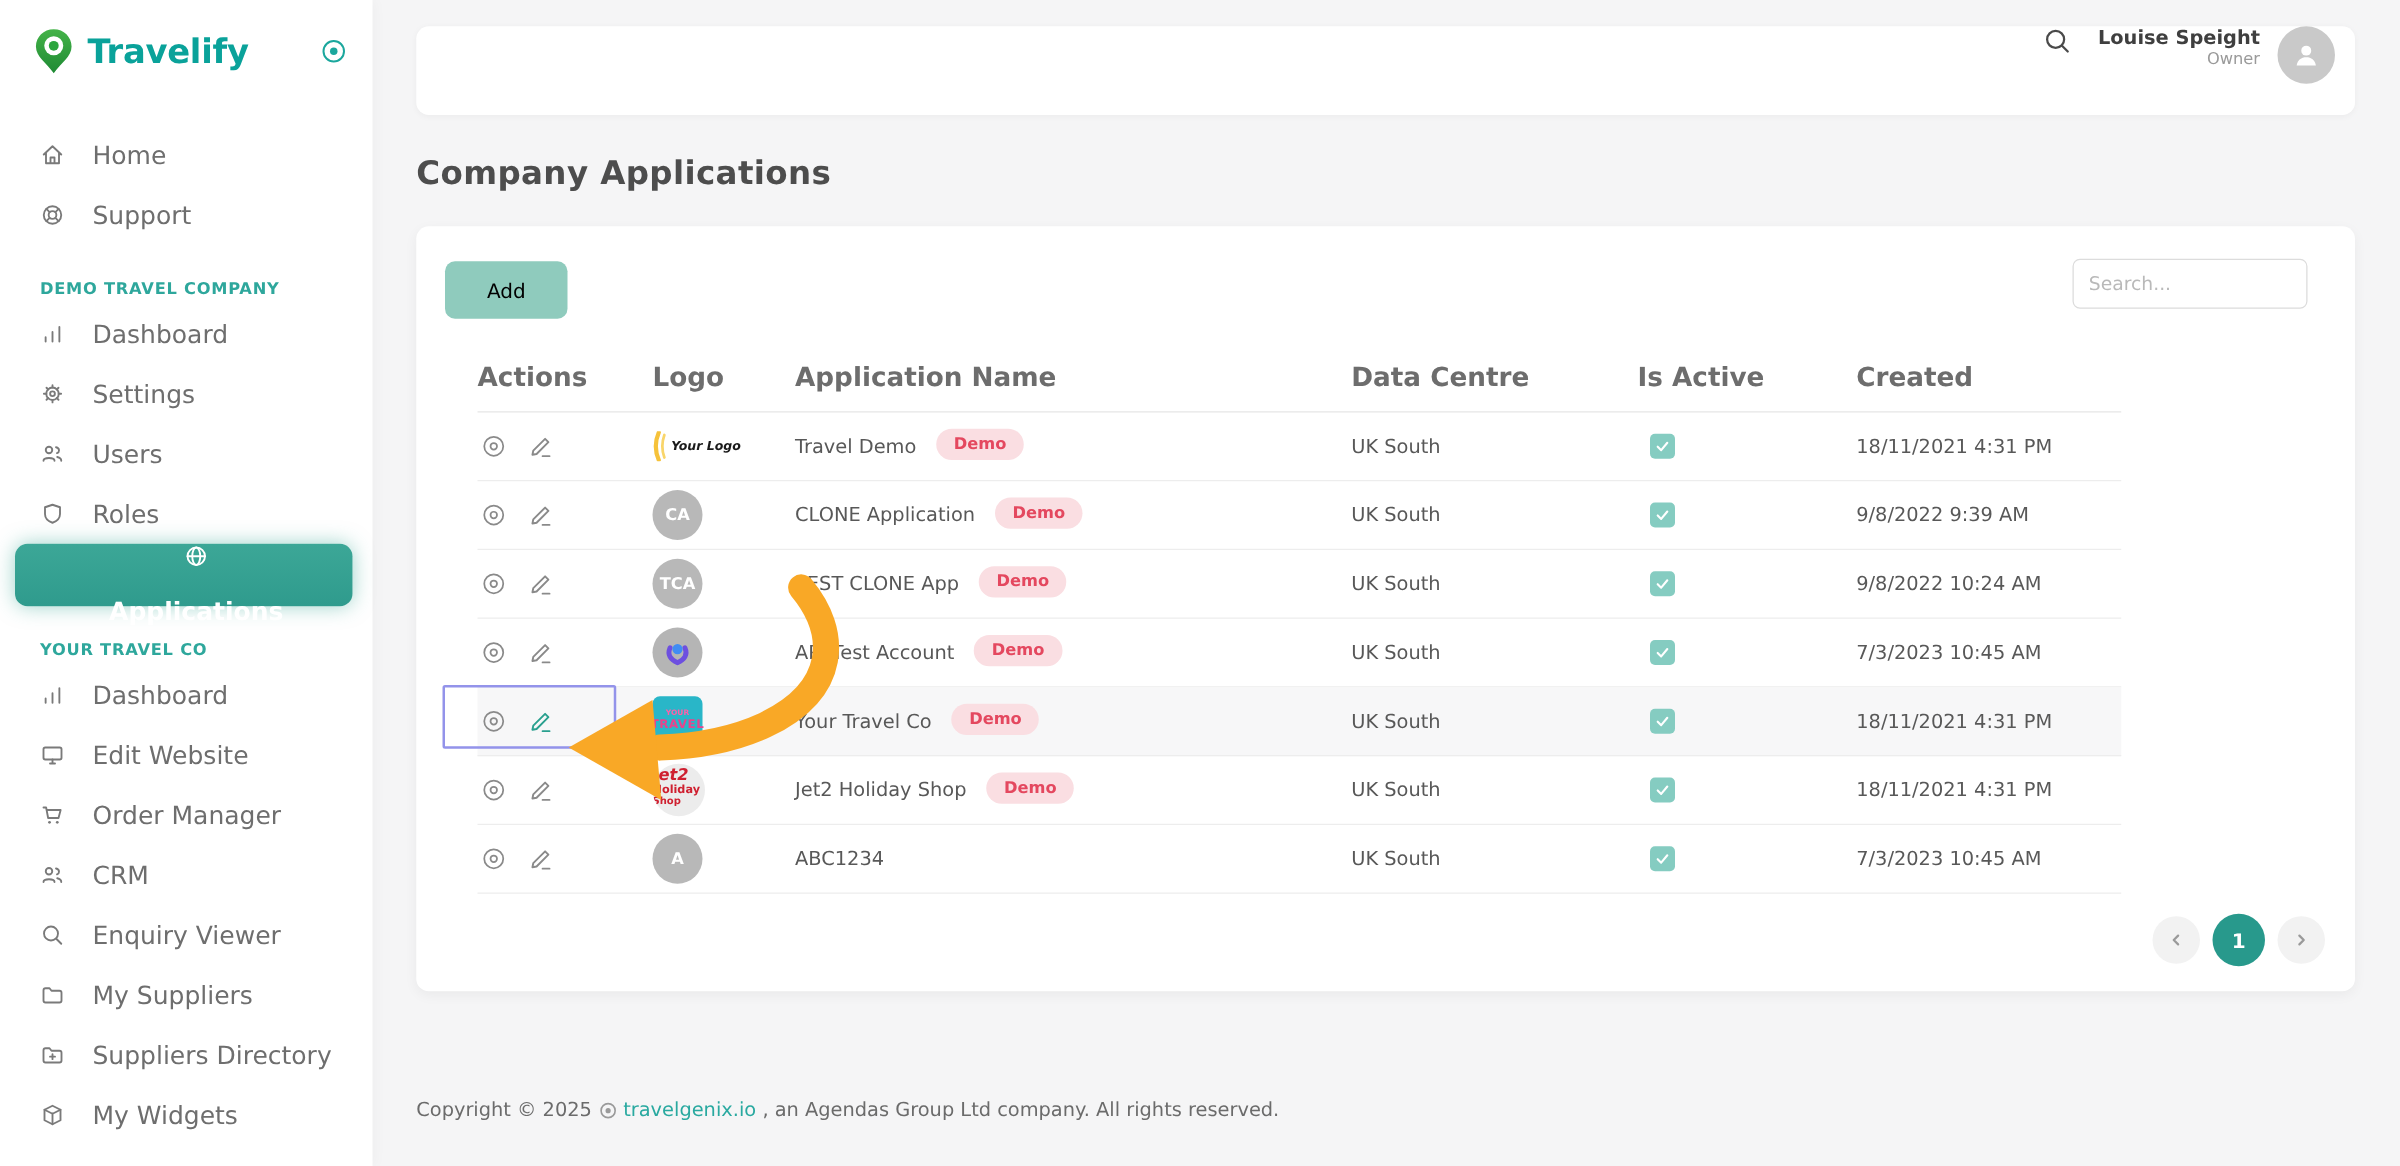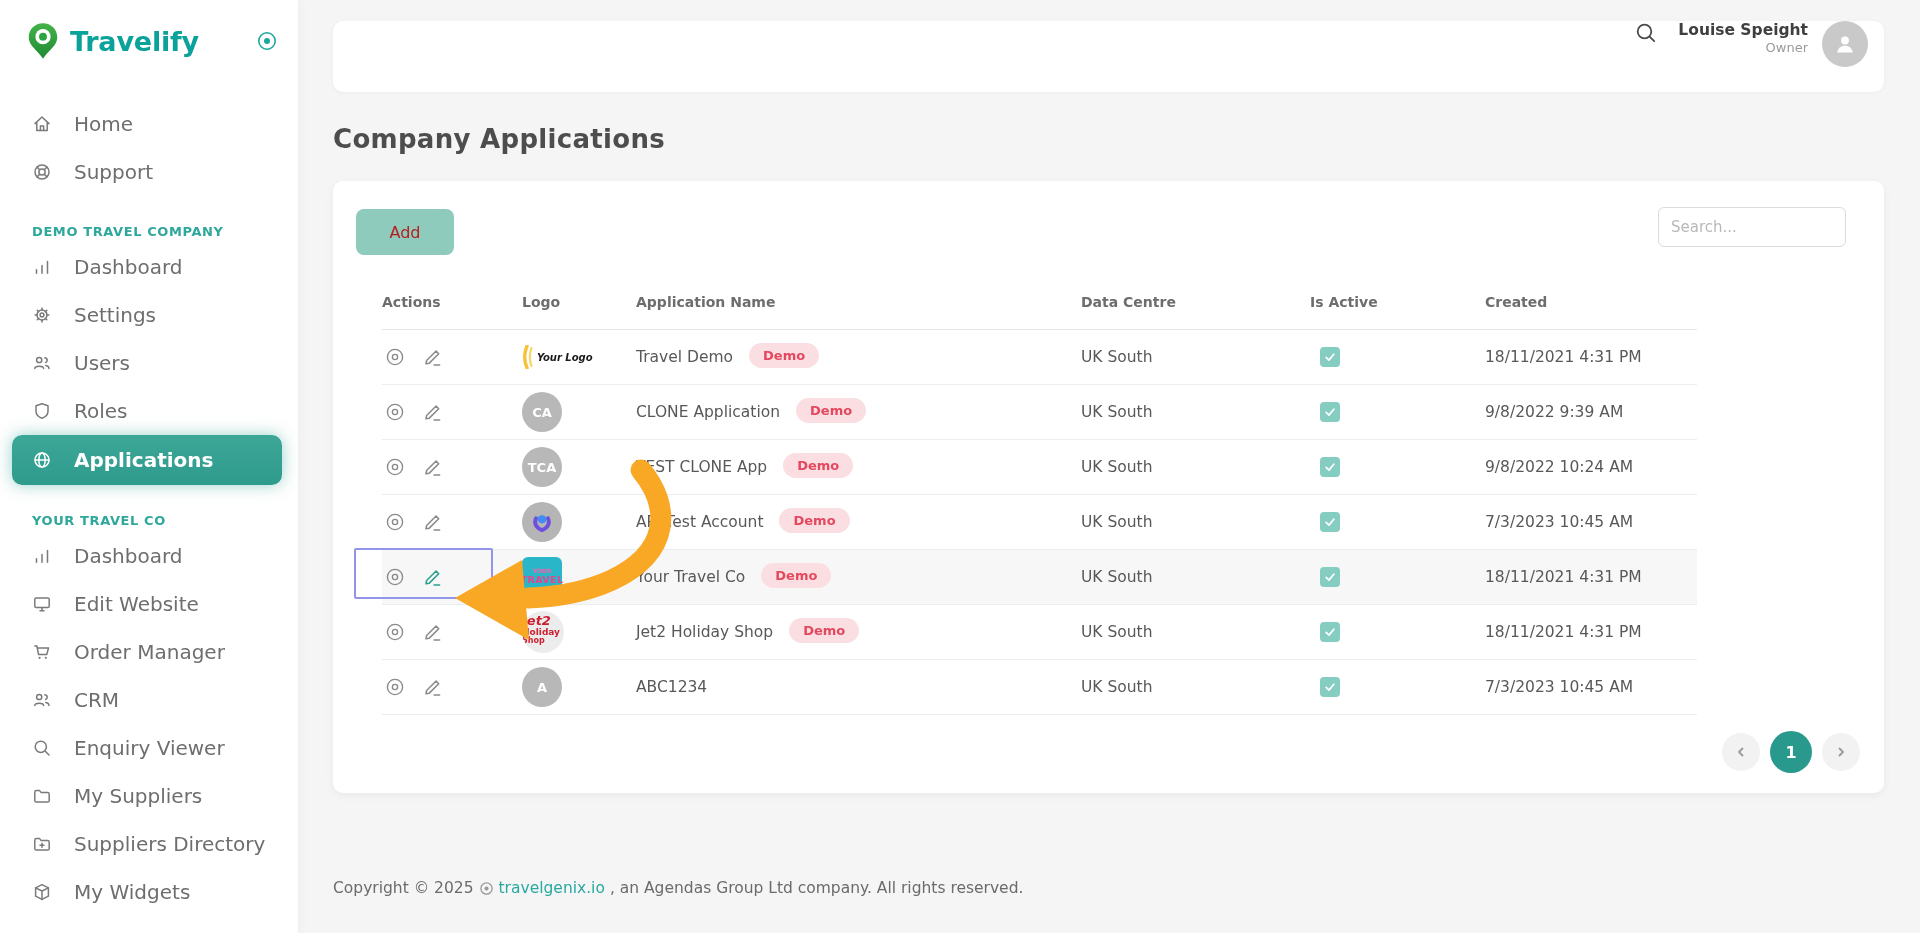--- a/index.html
+++ b/index.html
@@ -12,21 +12,21 @@
   .brand-row { display:flex; align-items:center; padding:22px 20px 0 26px; }
   .brand-name { font-size:27px; font-weight:700; color:#0aa29a; margin-left:10px; letter-spacing:-.2px; }
   .brand-collapse { margin-left:auto; background:none; border:none; cursor:pointer; display:flex; }
   .nav-list { margin-top:40px; }
   .nav-item { height:48px; display:flex; align-items:center; gap:22px; padding-left:32px;
     color:#6e6e6e; font-size:20px; cursor:pointer; }
   .nav-item .icon { flex:0 0 auto; }
   .section-title { margin:28px 0 4px 32px; font-size:13px; font-weight:700; color:#2ea79c; letter-spacing:.6px; }
   .nav-item.active { margin:0 16px 0 12px; padding-left:20px; height:50px; border-radius:10px;
     background:linear-gradient(180deg,#3ca797,#2f9b8d); color:#ffffff; font-weight:600;
-    box-shadow:0 0 16px rgba(58,167,150,.5); }
+    box-shadow:0 0 16px rgba(58,167,150,.5);flex-direction:column; }
   .icon { width:20px; height:20px; stroke:#7a7a7a; fill:none; stroke-width:1.5;
     stroke-linecap:round; stroke-linejoin:round; }
   .nav-item.active .icon { stroke:#ffffff; }
 
   
   .content { position:absolute; left:298px; top:0; right:0; bottom:0; padding:0 36px 0 35px; }
 
   .topbar { margin-top:21px; height:71px; background:#ffffff; border-radius:10px;
     display:flex; justify-content:flex-end; padding-right:16px; gap:14px;
     box-shadow:0 1px 5px rgba(0,0,0,.04); }
@@ -35,29 +35,29 @@
   .user-name { font-size:15.5px; font-weight:700; color:#3f3f3f; }
   .user-role { font-size:13px; color:#9a9a9a; }
   .avatar { width:46px; height:46px; border-radius:50%; background:#c9c9c9;
     display:flex; align-items:center; justify-content:center; cursor:pointer; border:none; }
 
   .page-title { margin-top:32px; font-size:26px; font-weight:600; color:#4d4d4d; letter-spacing:.3px; }
 
   .card { position:relative; margin-top:27px; height:612px; background:#ffffff; border-radius:10px;
     box-shadow:0 3px 10px rgba(0,0,0,.05); }
   .add-btn { position:absolute; left:23px; top:28px; width:98px; height:46px; border:none; border-radius:8px;
-    background:#8fcbbd; color:#b91c1c; font-size:16px; font-family:inherit; cursor:pointer; }
+    background:#8fcbbd; color:#000000; font-size:16px; font-family:inherit; cursor:pointer; }
   .table-search { position:absolute; right:38px; top:26px; width:188px; height:40px;
     border:1px solid #dcdcdc; border-radius:6px; padding:4px 12px; font-size:15px; color:#555;
     font-family:inherit; outline:none; }
   .table-search::placeholder { color:#b9b9b9; }
 
   .table { position:absolute; left:49px; top:93px; width:1315px; }
   .trow, .thead { display:grid; grid-template-columns:140px 114px 445px 229px 175px 212px; align-items:center; }
-  .thead { height:56px; border-bottom:1px solid #e6e6e6; color:#6d6d6d; font-size:14px; font-weight:600; }
+  .thead { height:56px; border-bottom:1px solid #e6e6e6; color:#6d6d6d; font-size:21px; font-weight:600; }
   .trow { height:55px; border-bottom:1px solid #ededed; color:#585858; font-size:15.5px; }
   .trow.highlighted { background:#f7f7f8; }
   .cell-actions { display:flex; align-items:center; gap:16px; padding-left:2px; }
   .icon-btn { background:none; border:none; cursor:pointer; display:flex; padding:0; }
   .a-icon { width:22px; height:22px; stroke:#8a8a8a; fill:none; stroke-width:1.4;
     stroke-linecap:round; stroke-linejoin:round; }
   .a-icon.teal { stroke:#2aa08f; }
   .cell-name { display:flex; align-items:center; gap:16px; }
   .badge { background:#fadee2; color:#e4485f; font-size:13px; font-weight:700;
     padding:5px 14px; border-radius:13px; transform:translateY(-2px); }

